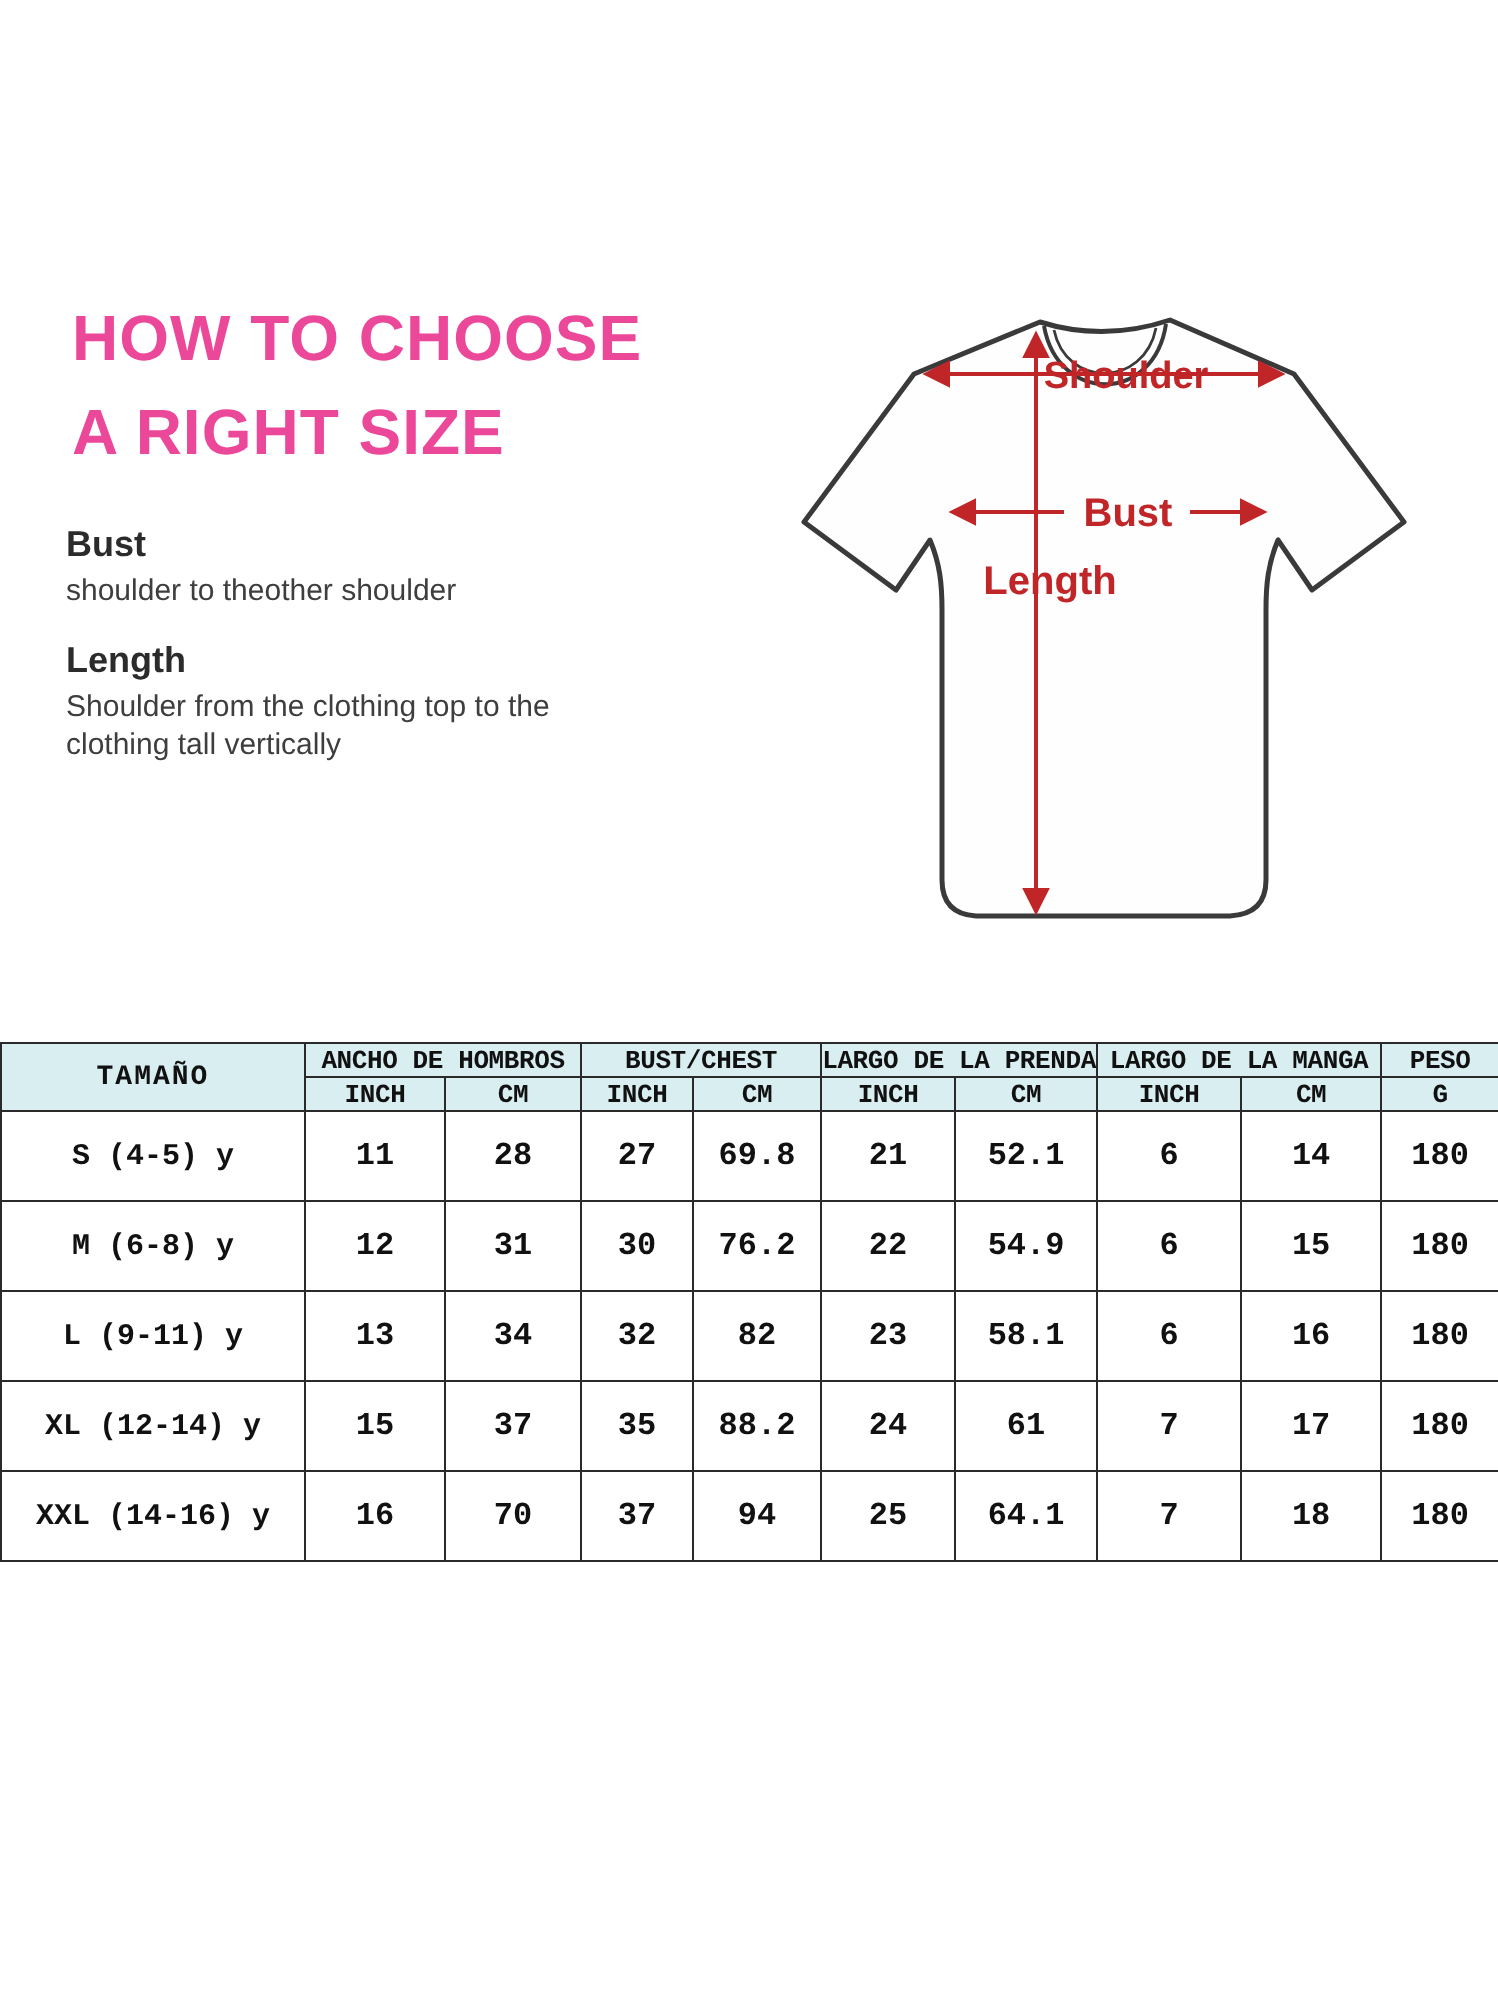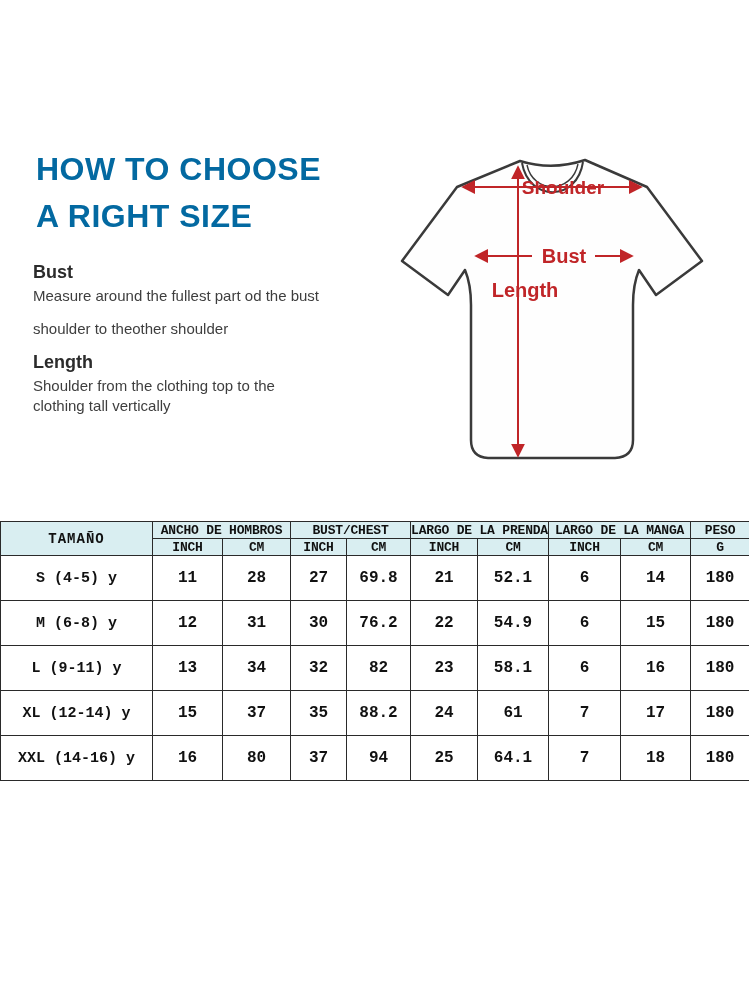--- a/index.html
+++ b/index.html
@@ -10,21 +10,21 @@
   }
   :root{
     --accent:#c02528;
     --outline:#3a3a3a;
     --tbl-border:#2a2a2a;
     --tbl-head-bg:#d9eef1;
   }
   
   .page-title{
     position:absolute;left:36px;top:146px;
-    font-size:32px;font-weight:bold;color:#0369a1;
+    font-size:32px;font-weight:bold;color:#ec4899;
     line-height:47px;letter-spacing:.5px;
   }
   
   .guide{position:absolute;left:33px;top:261px;width:330px;}
   .guide h3{
     margin:0;font-size:18px;line-height:22px;font-weight:bold;color:#2b2b2b;
   }
   .guide .desc{
     margin:3px 0 13px;font-size:15px;line-height:19.5px;color:#3e3e3e;
   }
@@ -68,23 +68,20 @@
 <body>
 
 <div class="page-title">
   <div>HOW TO CHOOSE</div>
   <div>A RIGHT SIZE</div>
 </div>
 
 <div class="guide">
   <div class="guide-item">
     <h3>Bust</h3>
-    <div class="desc">
-      <div>Measure around the fullest part od the bust</div>
-    </div>
   </div>
   <div class="guide-item">
     <div class="desc">
       <div>shoulder to theother shoulder</div>
     </div>
   </div>
   <div class="guide-item">
     <h3>Length</h3>
     <div class="desc">
       <div>Shoulder from the clothing top to the</div>
@@ -213,21 +210,21 @@
           <td>88.2</td>
           <td>24</td>
           <td>61</td>
           <td>7</td>
           <td>17</td>
           <td>180</td>
         </tr>
         <tr>
           <td class="size-cell">XXL (14-16) y</td>
           <td>16</td>
-          <td>80</td>
+          <td>70</td>
           <td>37</td>
           <td>94</td>
           <td>25</td>
           <td>64.1</td>
           <td>7</td>
           <td>18</td>
           <td>180</td>
         </tr>
       </tbody>
   </table>

